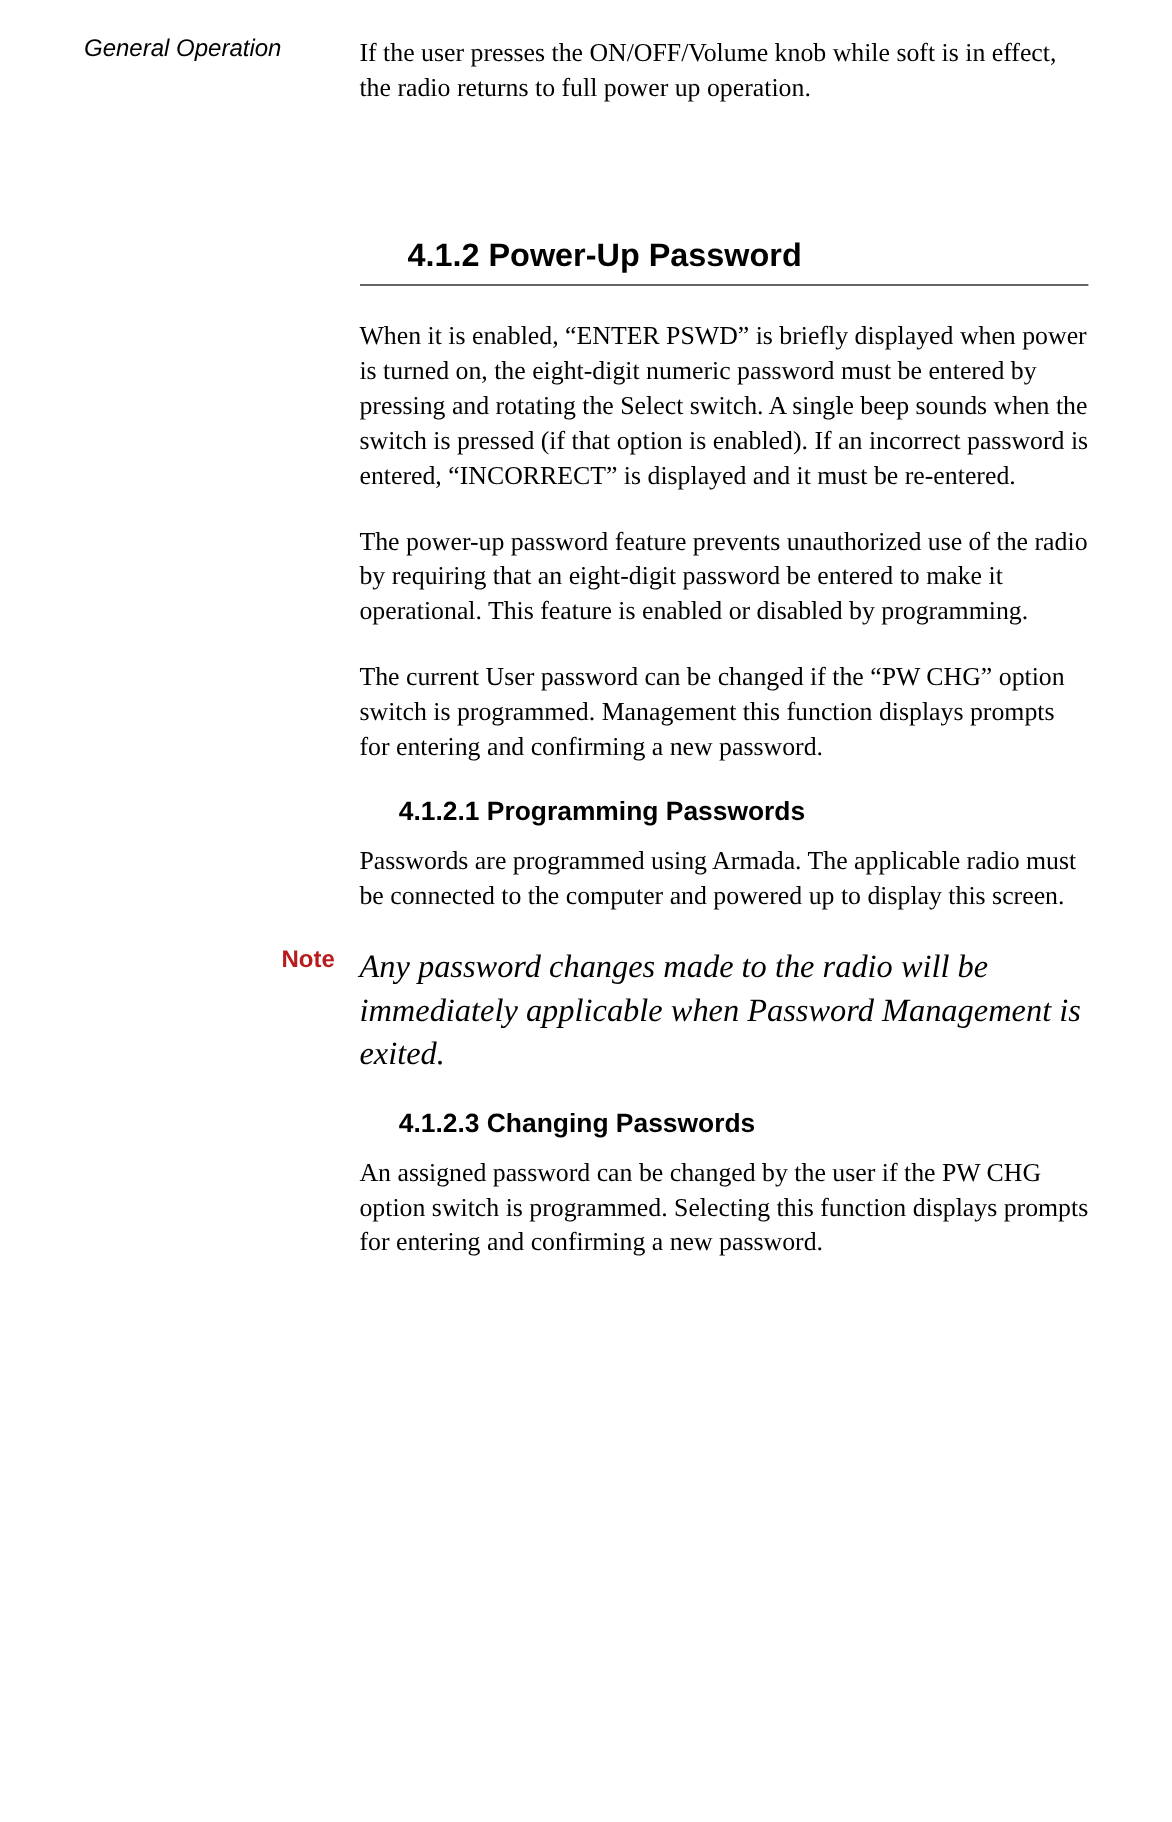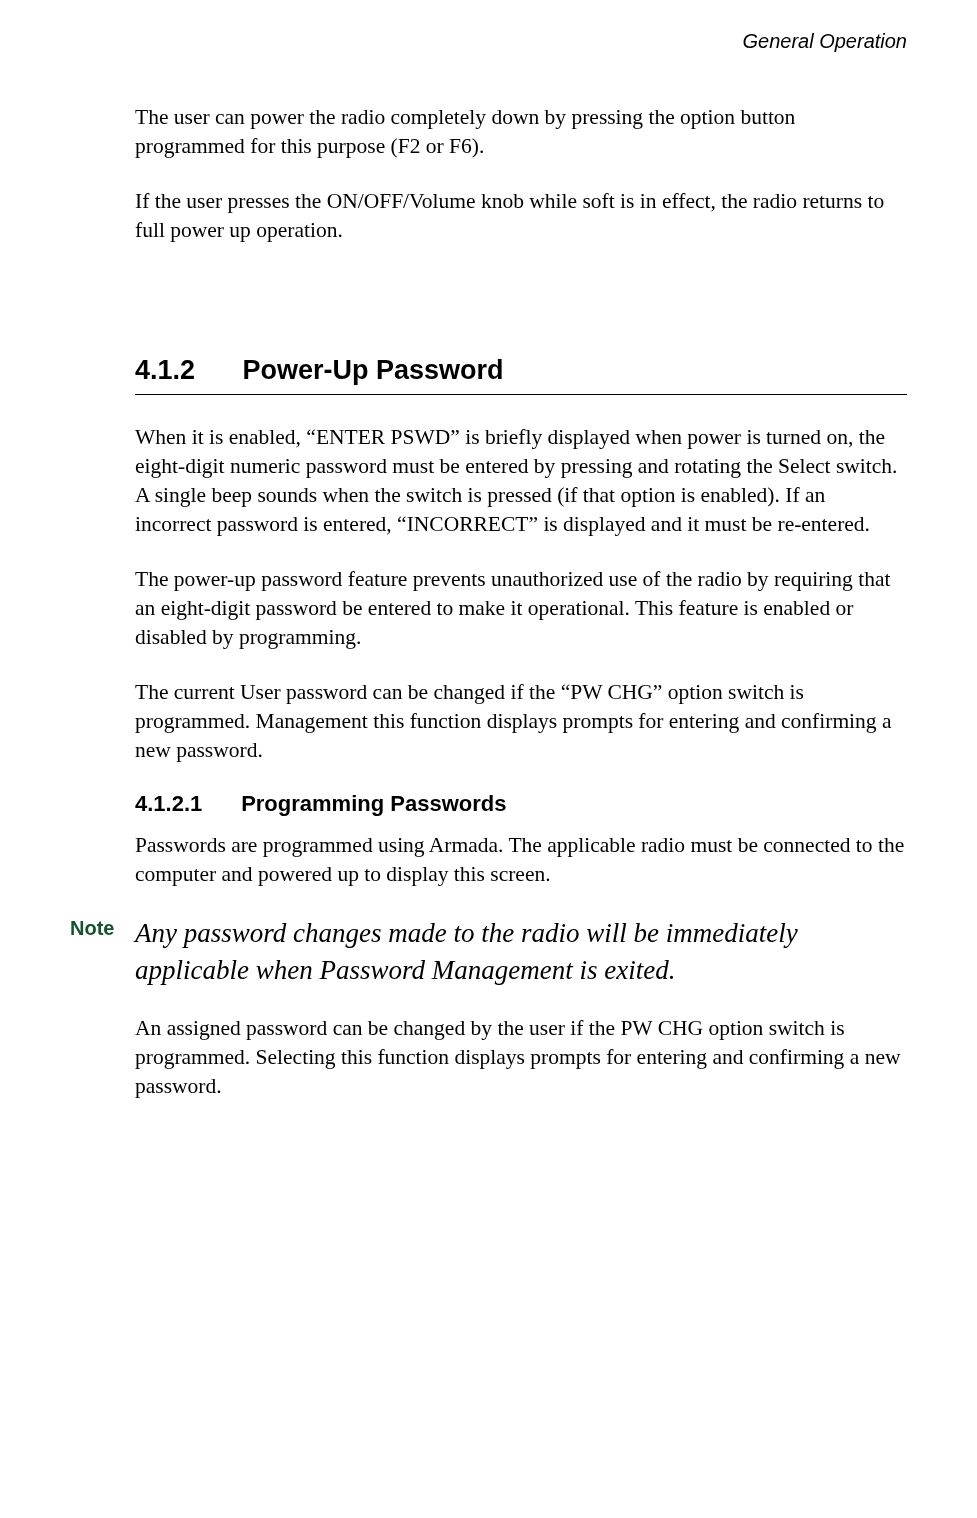--- a/index.html
+++ b/index.html
@@ -17,21 +17,21 @@
       background: #fff;
       font-family: "Times New Roman", Times, serif;
       color: #000;
       position: relative;
     }
     .page {
       width: 100%;
       height: 100%;
       padding: 30px 70px 50px 70px;
       display: flex;
-      flex-direction: column;
+      flex-direction: row;
     }
     .header {
       text-align: right;
       font-family: Arial, Helvetica, sans-serif;
       font-style: italic;
       font-size: 20px;
       margin-bottom: 50px;
     }
     .content {
       flex: 1;
@@ -44,21 +44,21 @@
     }
     .note-row {
       display: flex;
       align-items: flex-start;
       margin-left: -65px;
       margin-bottom: 26px;
     }
     .note-label {
       font-family: Arial, Helvetica, sans-serif;
       font-weight: bold;
-      color: #14532d;
+      color: #b91c1c;
       font-size: 20px;
       width: 65px;
       flex-shrink: 0;
       padding-top: 2px;
     }
     .note-text {
       font-style: italic;
       font-size: 27px;
       line-height: 1.35;
     }
@@ -73,41 +73,41 @@
     }
     .section-h3 {
       font-family: Arial, Helvetica, sans-serif;
       font-weight: bold;
       font-size: 22px;
       margin-bottom: 14px;
     }
     .section-h2 .num, .section-h3 .num {
       display: inline-block;
       min-width: 100px;
+      text-align: right;
     }
     .footer {
       display: flex;
       justify-content: space-between;
       font-family: Arial, Helvetica, sans-serif;
       font-size: 19px;
       margin-top: auto;
     }
   </style>
 </head>
 <body>
 
 <div class="page">
 
   <div class="header">
     <span>General Operation</span>
   </div>
 
   <div class="content">
 
-    <p class="para">The user can power the radio completely down by pressing the option button programmed for this purpose (F2 or F6).</p>
     <p class="para">If the user presses the ON/OFF/Volume knob while soft is in effect, the radio returns to full power up operation.</p>
 
     <h2 class="section-h2">
       <span class="num">4.1.2</span>
       <span>Power-Up Password</span>
     </h2>
 
     <p class="para">When it is enabled, “ENTER PSWD” is briefly displayed when power is turned on, the eight-digit numeric password must be entered by pressing and rotating the Select switch. A single beep sounds when the switch is pressed (if that option is enabled). If an incorrect password is entered, “INCORRECT” is displayed and it must be re-entered.</p>
     <p class="para">The power-up password feature prevents unauthorized use of the radio by requiring that an eight-digit password be entered to make it operational. This feature is enabled or disabled by programming.</p>
     <p class="para">The current User password can be changed if the “PW CHG” option switch is programmed. Management this function displays prompts for entering and confirming a new password.</p>
@@ -119,19 +119,23 @@
 
     <p class="para">Passwords are programmed using Armada. The applicable radio must be connected to the computer and powered up to display this screen.</p>
 
     <div class="note-row">
       <div class="note-label">Note</div>
       <div class="note-text">Any password changes made to the radio will be immediately applicable when Password Management is exited.</div>
     </div>
 
 
 
+    <h3 class="section-h3">
+      <span class="num">4.1.2.3</span>
+      <span>Changing Passwords</span>
+    </h3>
 
     <p class="para">An assigned password can be changed by the user if the PW CHG option switch is programmed. Selecting this function displays prompts for entering and confirming a new password.</p>
 
   </div>
 
 
 </div>
 
 </body></html>

